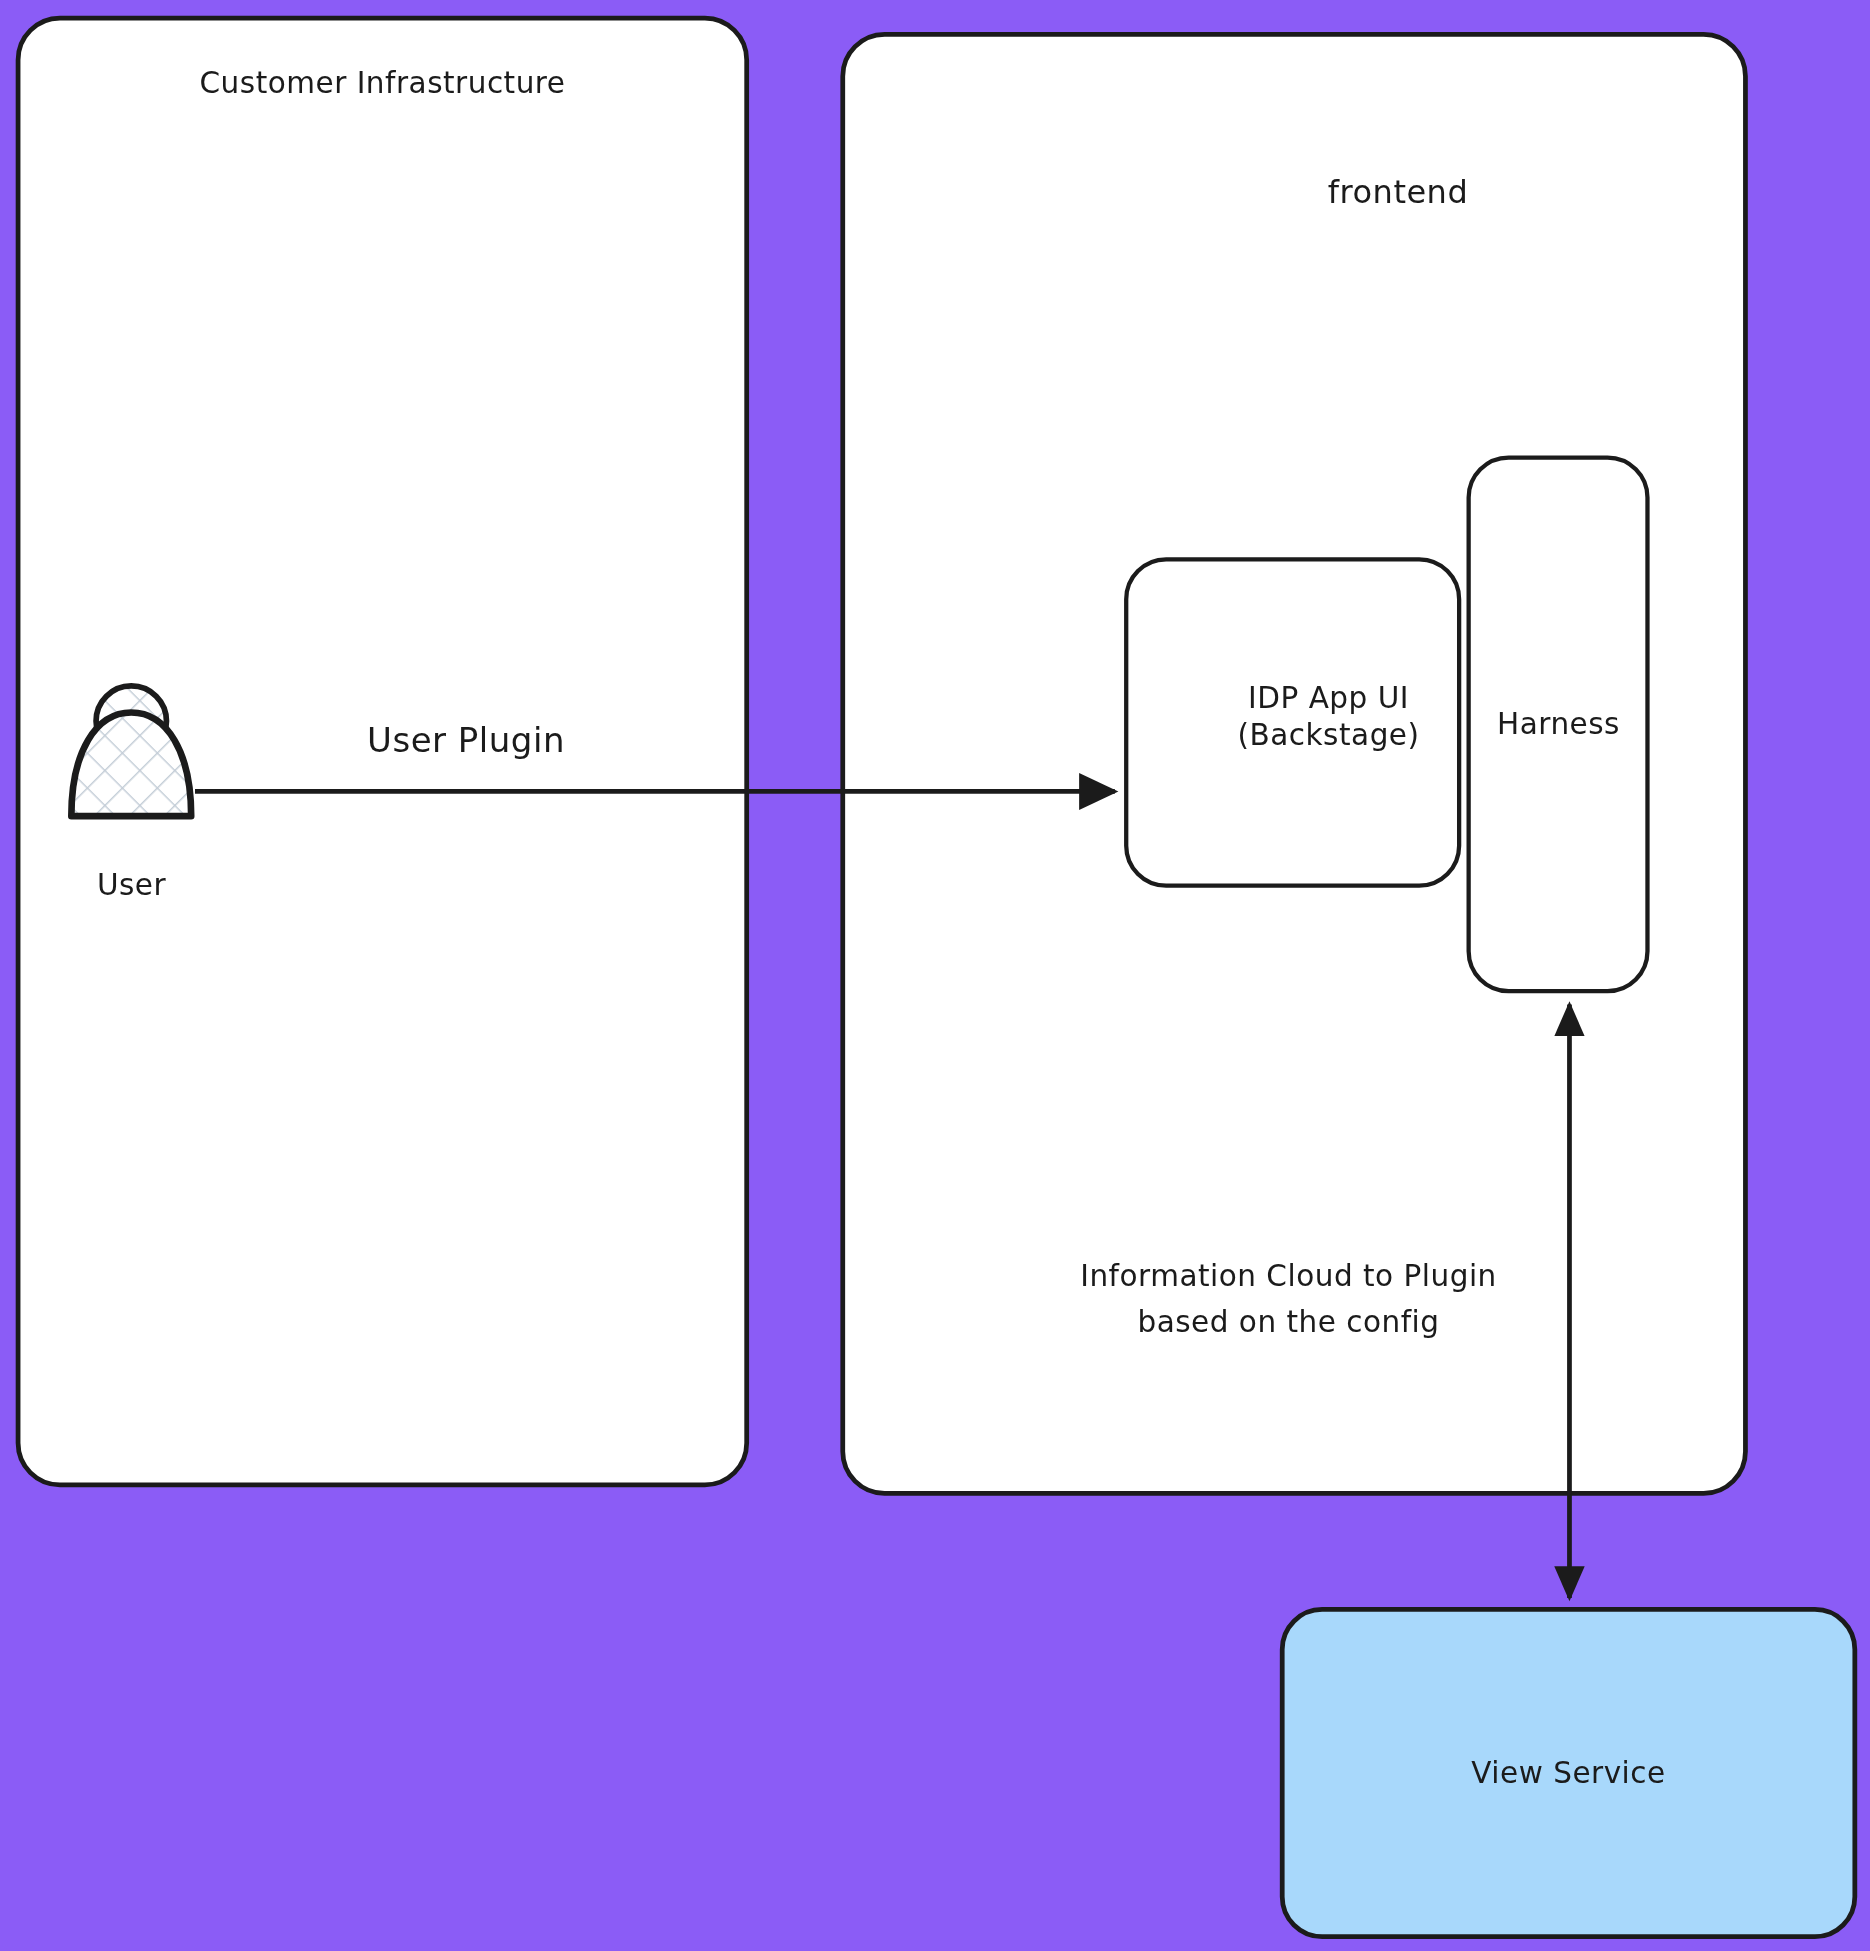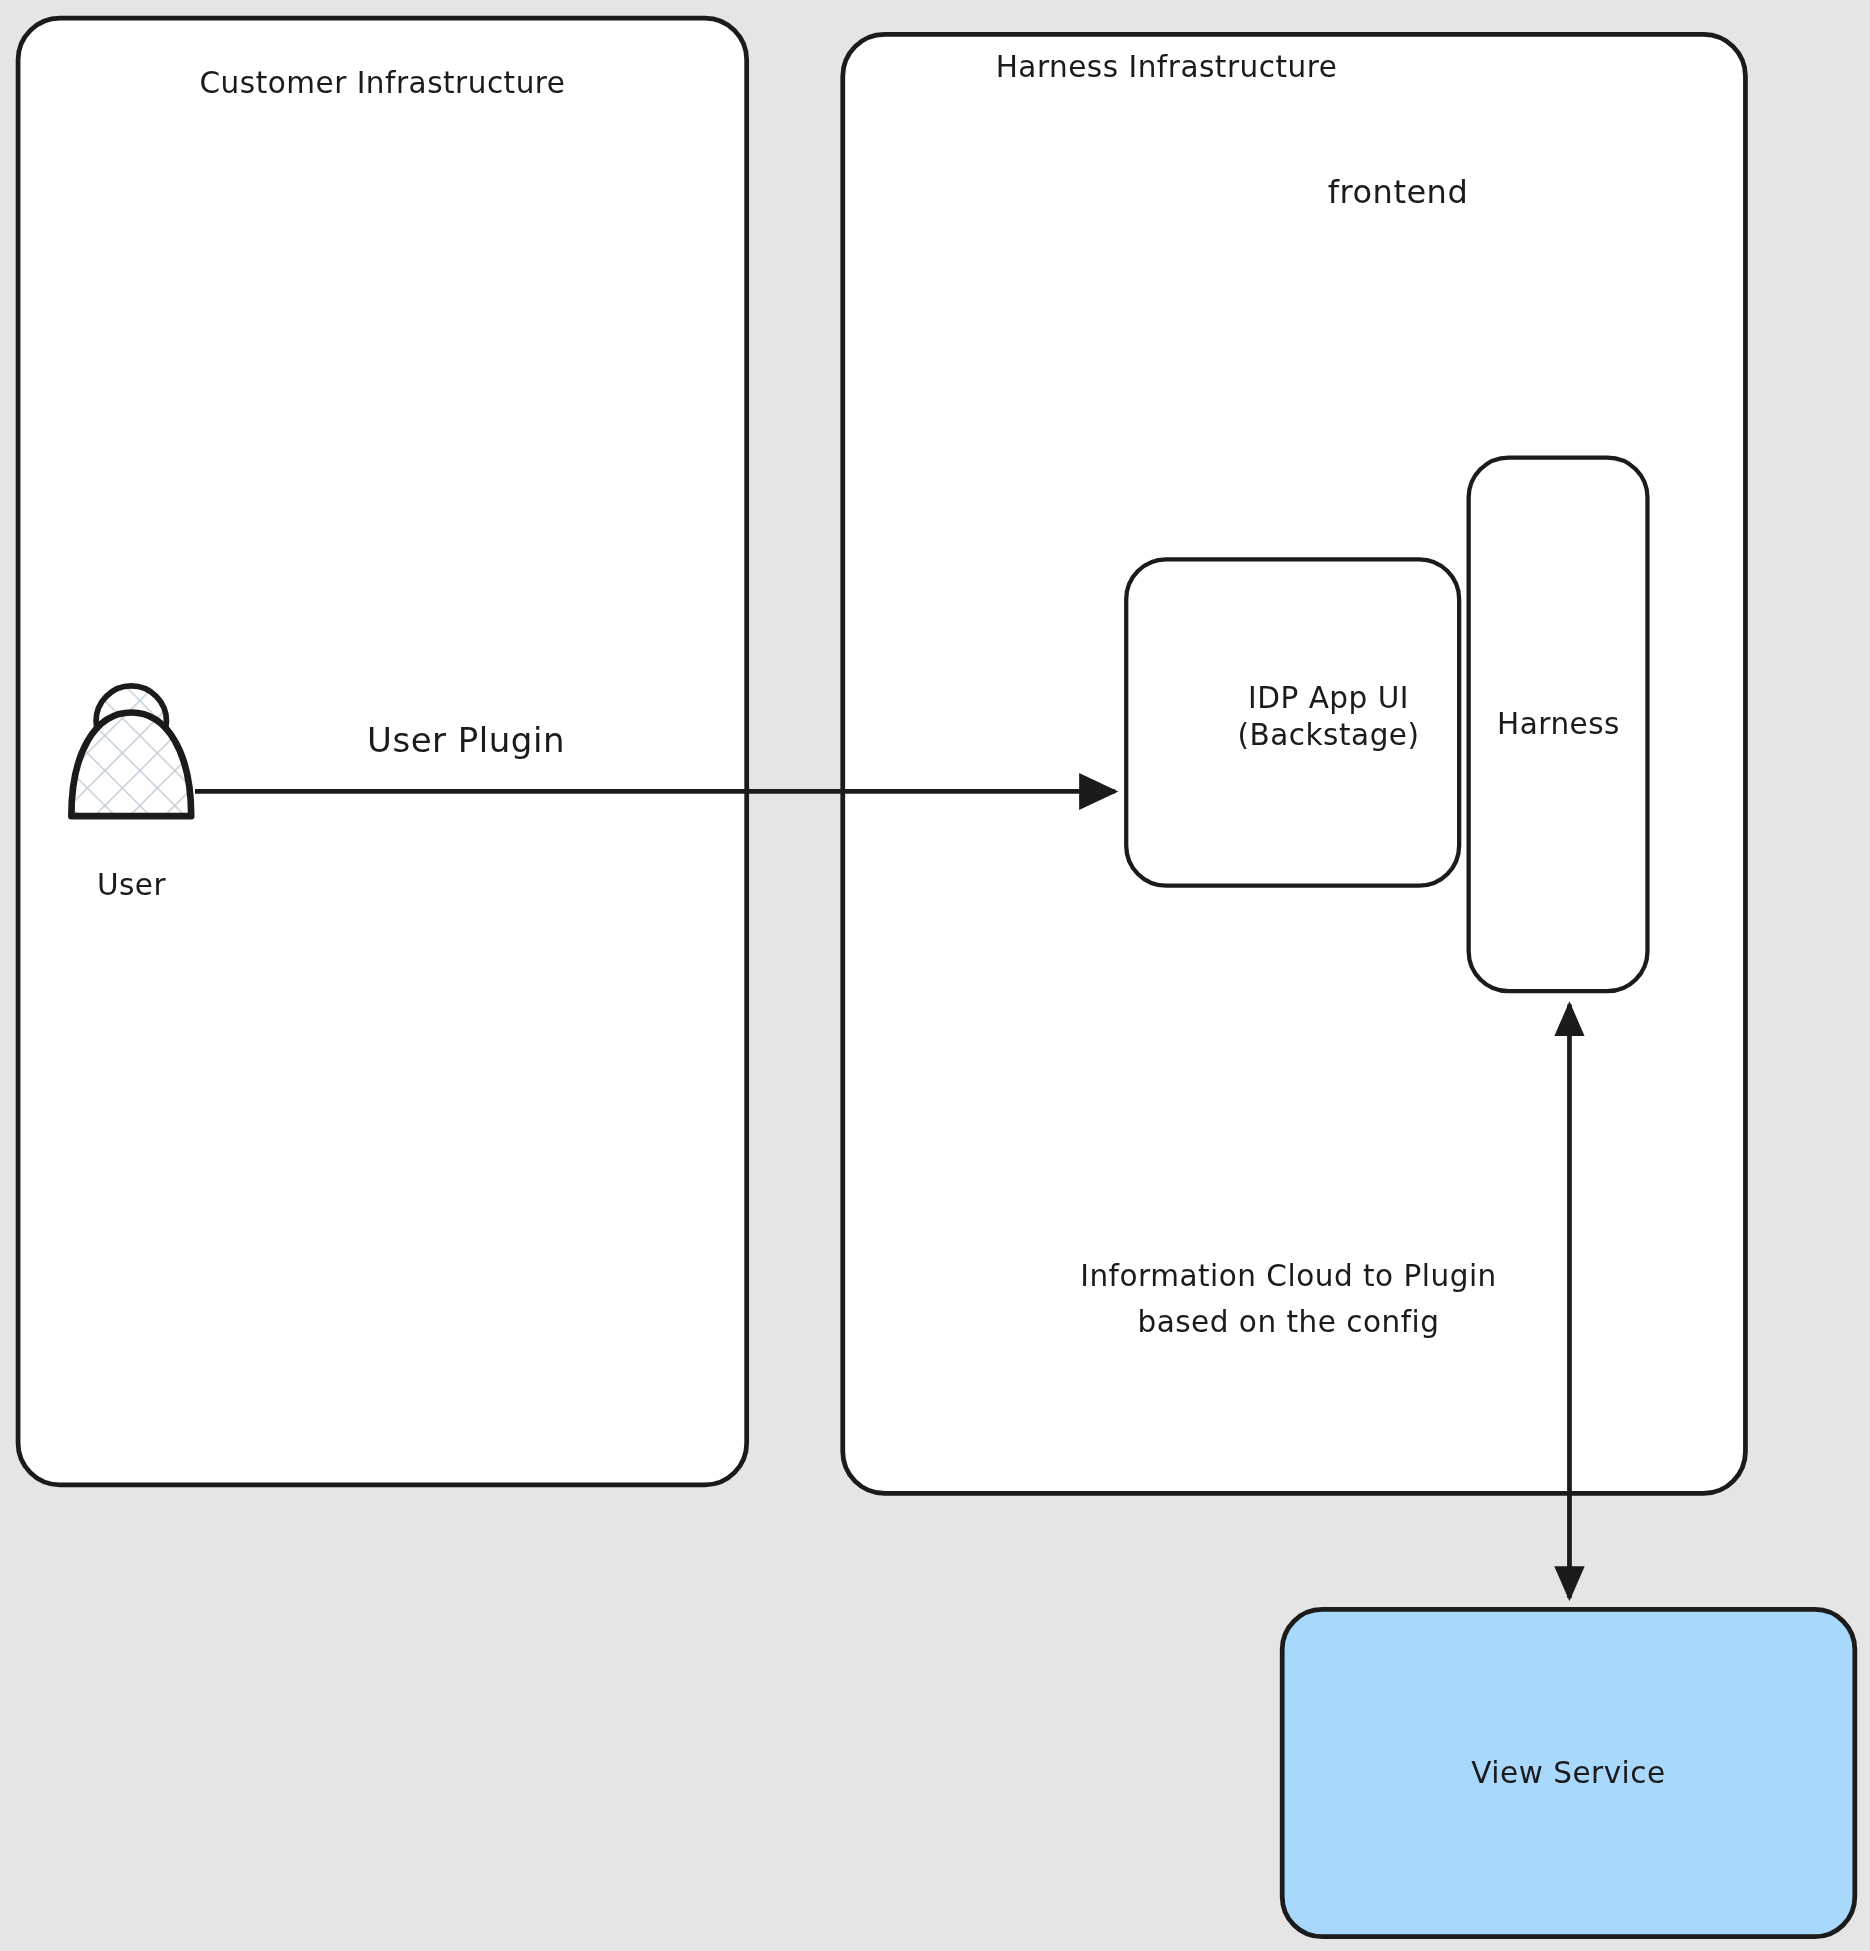--- a/index.html
+++ b/index.html
@@ -7,21 +7,21 @@
     padding: 0;
     background: #ffffff;
   }
   body {
     font-family: "DejaVu Sans", sans-serif;
   }
   #canvas {
     position: relative;
     width: 1871px;
     height: 1952px;
-    background: #e5e5e5;
+    background: #8b5cf6;
     overflow: hidden;
   }
   #diagram-svg {
     position: absolute;
     left: 0;
     top: 0;
     width: 1871px;
     height: 1952px;
   }
   .dgm-label {
@@ -104,21 +104,20 @@
       <line x1="205" y1="832" x2="1172" y2="832" stroke="#1b1b1b" stroke-width="5" marker-end="url(#arrowFill)"></line>
     </g>
 
     <g>
       <line x1="1650" y1="1680" x2="1650" y2="1056" stroke="#1b1b1b" stroke-width="5" marker-start="url(#arrowFillSm)" marker-end="url(#arrowFillSm)"></line>
     </g>
   </svg>
 
   <div class="dgm-label container-title" style="left:18px; top:65px; width:729px;">Customer Infrastructure</div>
 
-  <div class="dgm-label container-title" style="left:843px; top:49px; width:647px; text-align:center;">Harness Infrastructure</div>
 
   <div class="dgm-label group-title" style="left:1246px; top:172px; width:304px;">frontend</div>
 
   <div class="dgm-label node-title" style="left:1126px; top:680px; width:333px;margin-left:36px;">IDP App UI
 (Backstage)</div>
 
   <div class="dgm-label node-title" style="left:1469px; top:706px; width:179px;">Harness</div>
 
   <div class="dgm-label node-title" style="left:1282px; top:1755px; width:573px;">View Service</div>
 

